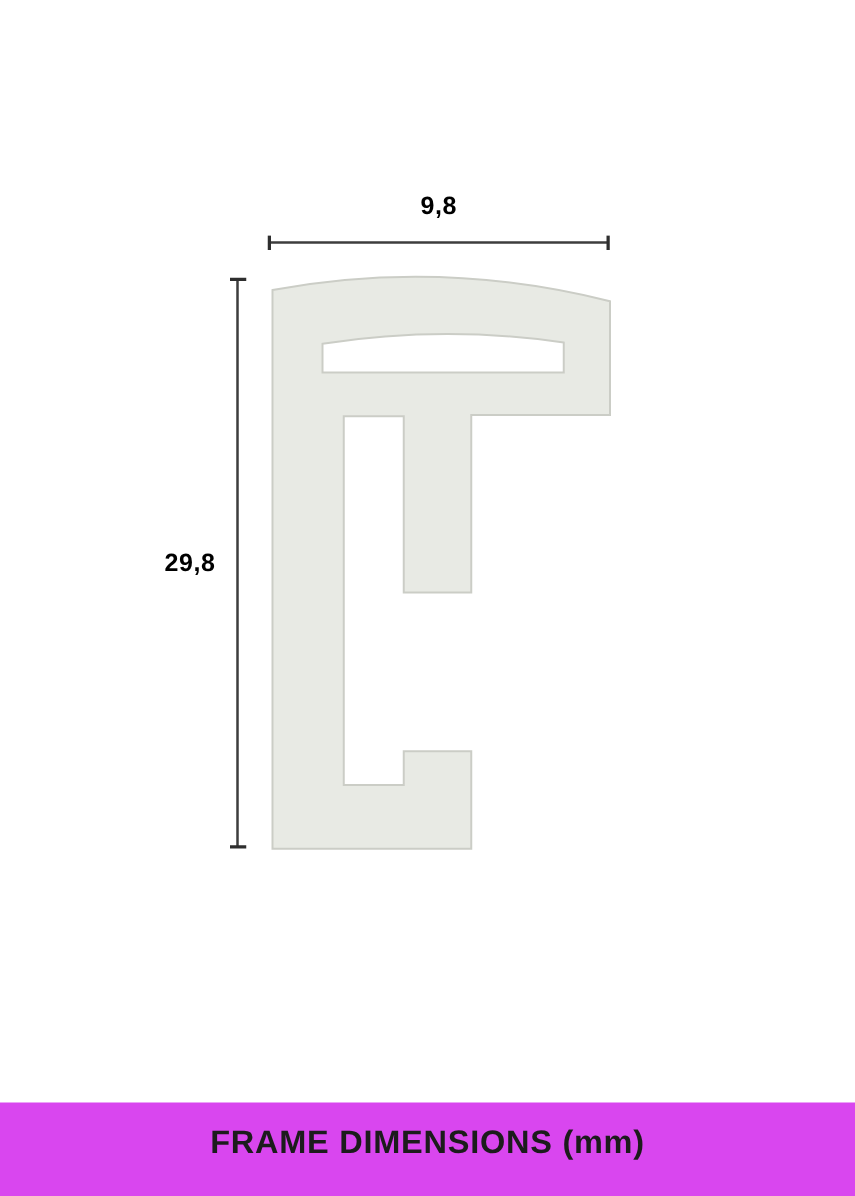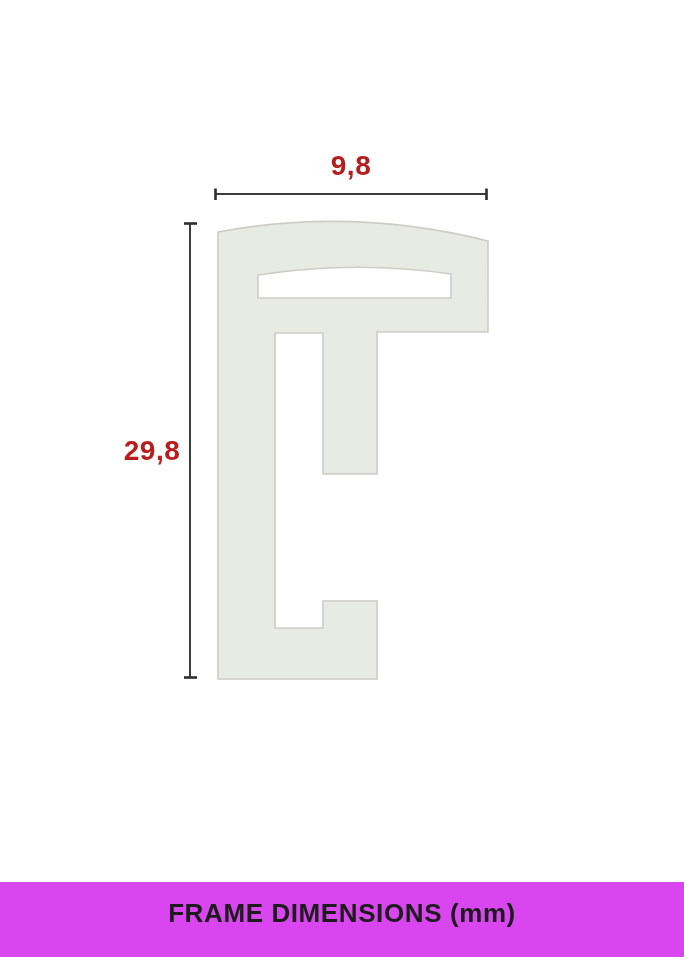--- a/index.html
+++ b/index.html
@@ -28,22 +28,22 @@
     stroke: #3d3d3d;
     stroke-width: 2;
     fill: none;
   }
   .dim-tick {
     stroke: #2e2e2e;
     stroke-width: 2.6;
   }
   .dim-label {
     position: absolute;
-    color: #b91c1c;
-    font-size: 28px;
+    color: #000000;
+    font-size: 20px;
     font-weight: 700;
     letter-spacing: 0.5px;
     white-space: nowrap;
     transform: translate(-50%, -50%);
     text-align: center;
   }
   .dim-width-label {
     left: 351px;
     top: 166px;
   }

